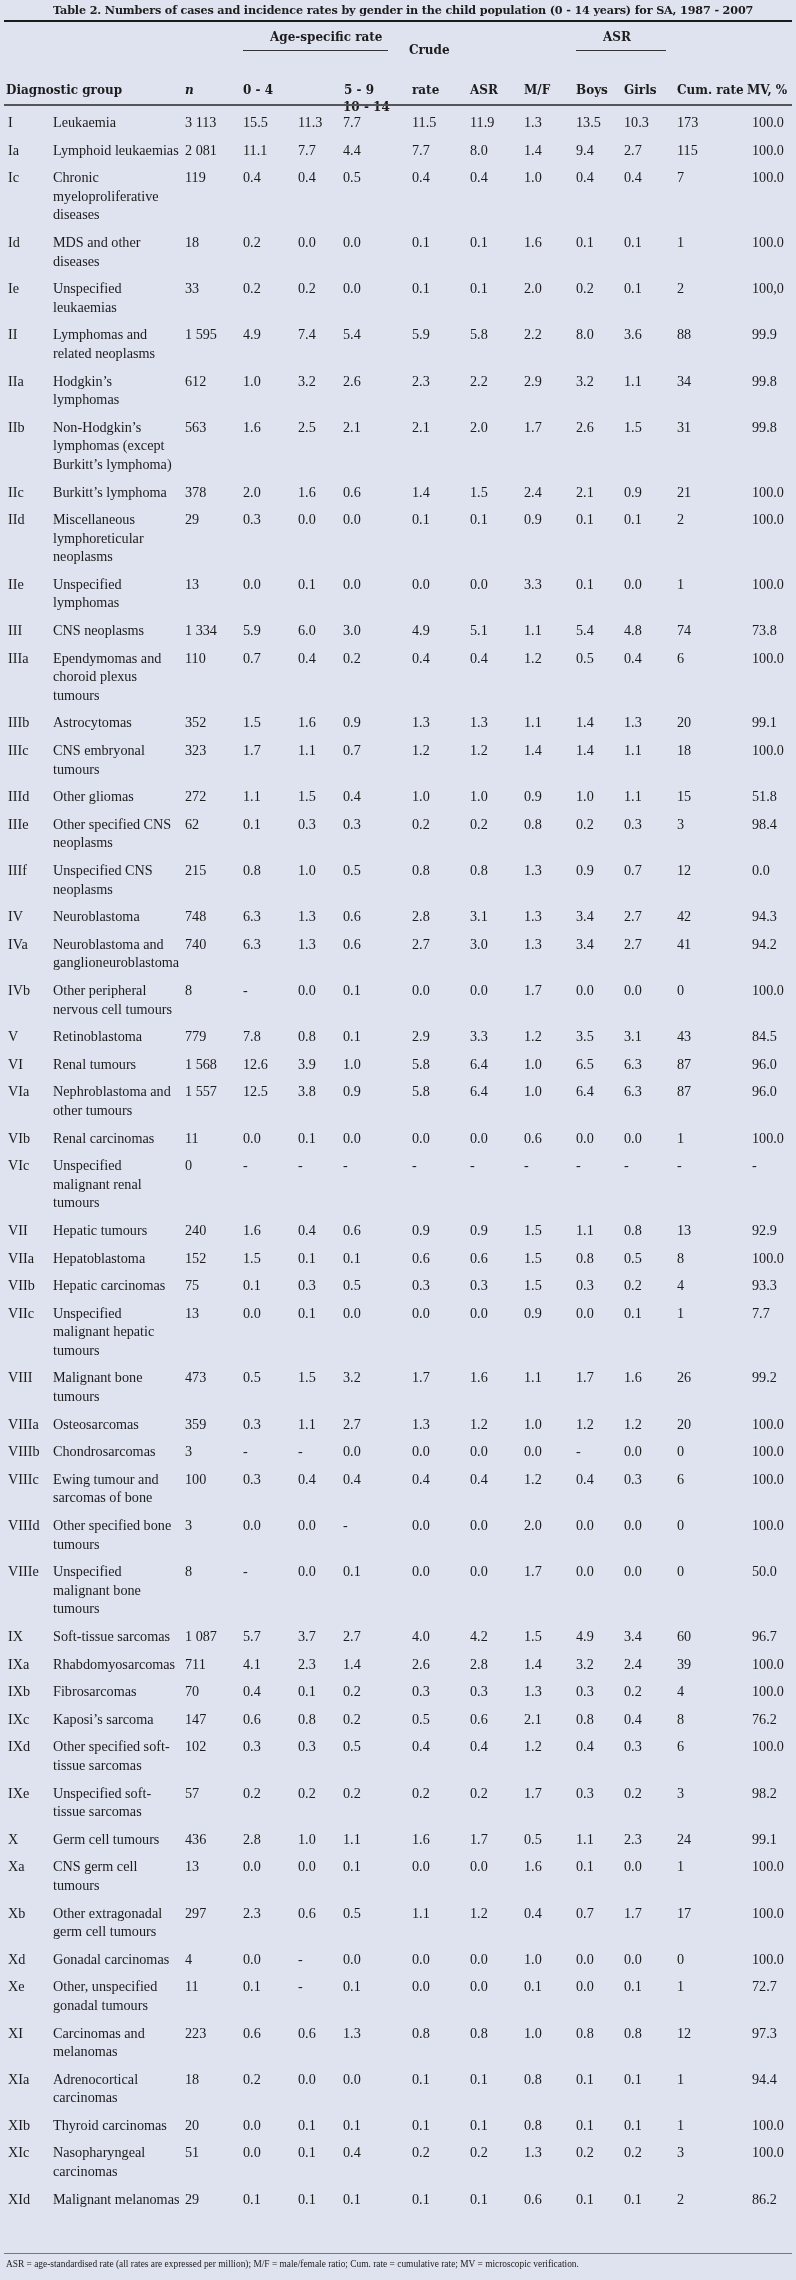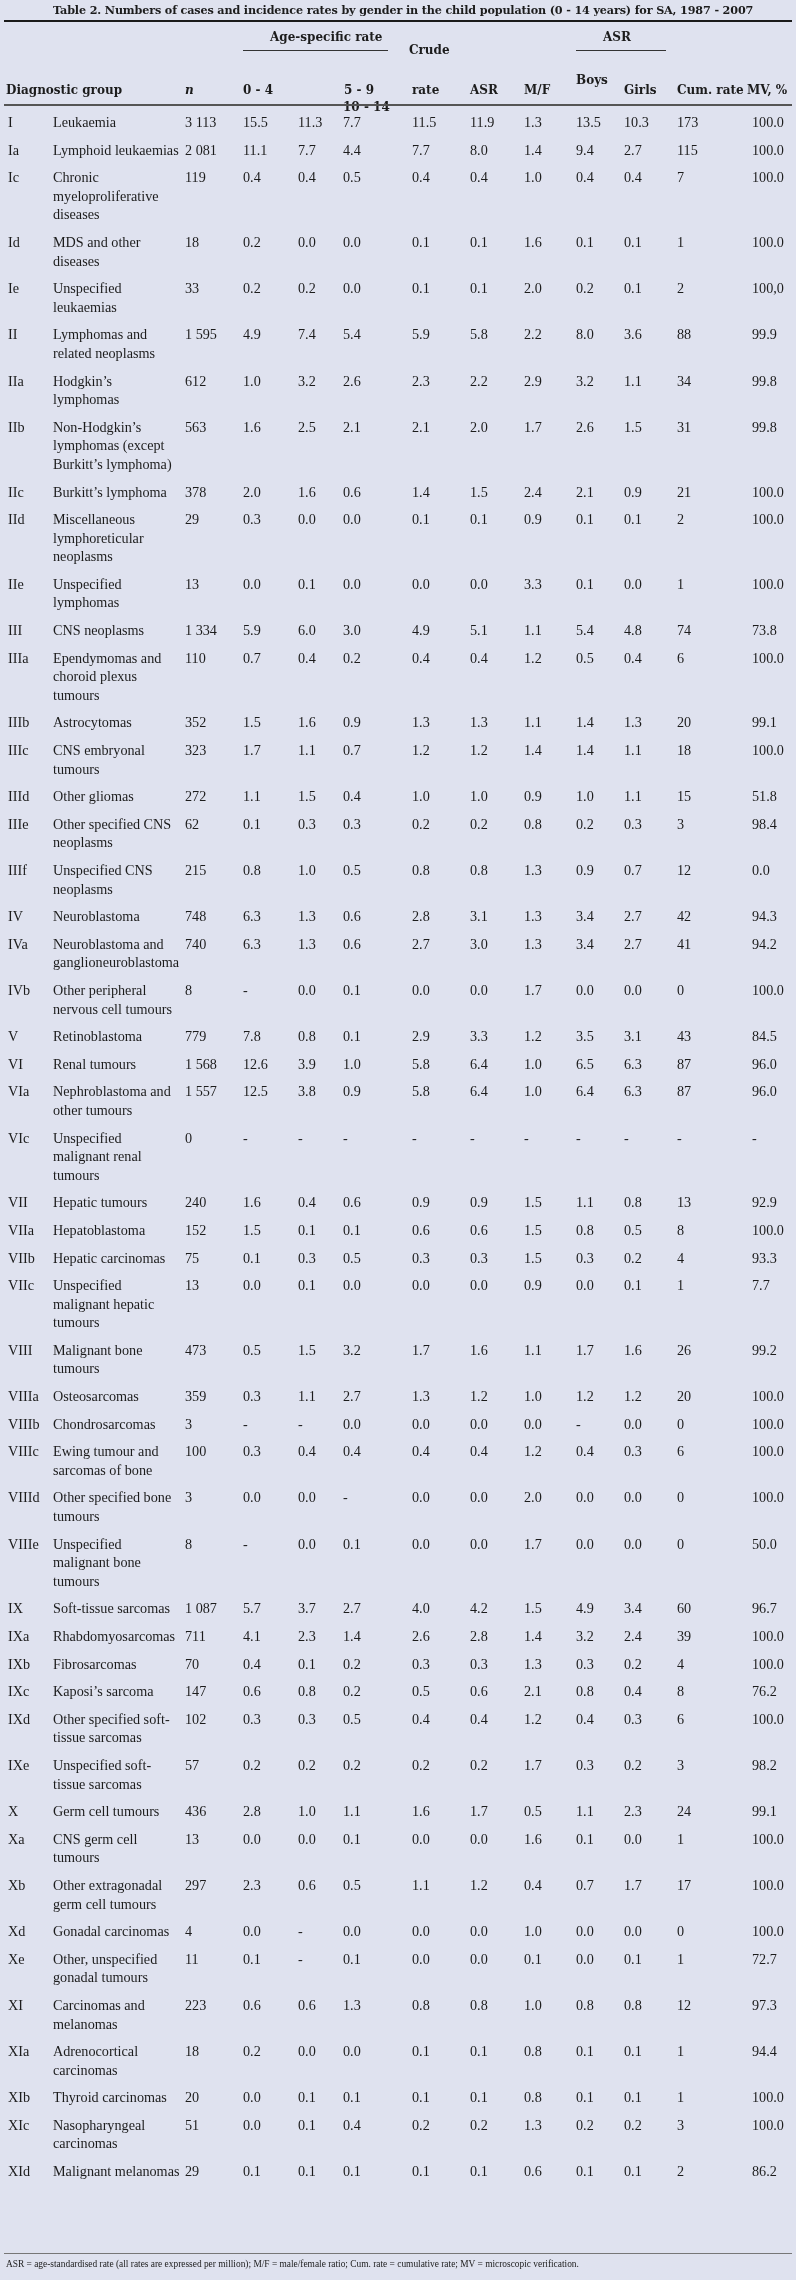--- a/index.html
+++ b/index.html
@@ -58,21 +58,21 @@
 <div class="span-line" style="left:576px; top:50px; width:90px;"></div>
 
 <div class="hdr" style="left:6px; top:83px;">Diagnostic group</div>
 <div class="hdr italic" style="left:185px; top:83px;">n</div>
 <div class="hdr" style="left:243px; top:83px;">0 - 4</div>
 <div class="hdr" style="left:312px; top:83px;margin-left:32px;">5 - 9</div>
 <div class="hdr" style="left:343px; top:100px;">10 - 14</div>
 <div class="hdr" style="left:412px; top:83px;">rate</div>
 <div class="hdr" style="left:470px; top:83px;">ASR</div>
 <div class="hdr" style="left:524px; top:83px;">M/F</div>
-<div class="hdr" style="left:576px; top:73px;">Boys</div>
+<div class="hdr" style="left:576px; top:83px;">Boys</div>
 <div class="hdr" style="left:624px; top:83px;">Girls</div>
 <div class="hdr" style="left:677px; top:83px;">Cum. rate</div>
 <div class="hdr" style="left:747px; top:83px;">MV, %</div>
 <div class="rule-head"></div>
 
 <table class="data">
   <colgroup>
     <col class="c-code">
       <col class="c-name">
       <col class="c-n">
@@ -442,20 +442,35 @@
         <td class="c-c">0.9</td>
         <td class="c-crude">5.8</td>
         <td class="c-asr">6.4</td>
         <td class="c-mf">1.0</td>
         <td class="c-boys">6.4</td>
         <td class="c-girls">6.3</td>
         <td class="c-cum">87</td>
         <td class="c-mv">96.0</td>
       </tr>
       <tr>
+        <td class="c-code">VIb</td>
+        <td class="c-name">Renal carcinomas</td>
+        <td class="c-n">11</td>
+        <td class="c-a">0.0</td>
+        <td class="c-b">0.1</td>
+        <td class="c-c">0.0</td>
+        <td class="c-crude">0.0</td>
+        <td class="c-asr">0.0</td>
+        <td class="c-mf">0.6</td>
+        <td class="c-boys">0.0</td>
+        <td class="c-girls">0.0</td>
+        <td class="c-cum">1</td>
+        <td class="c-mv">100.0</td>
+      </tr>
+      <tr>
         <td class="c-code">VIc</td>
         <td class="c-name">Unspecified malignant renal tumours</td>
         <td class="c-n">0</td>
         <td class="c-a">-</td>
         <td class="c-b">-</td>
         <td class="c-c">-</td>
         <td class="c-crude">-</td>
         <td class="c-asr">-</td>
         <td class="c-mf">-</td>
         <td class="c-boys">-</td>

